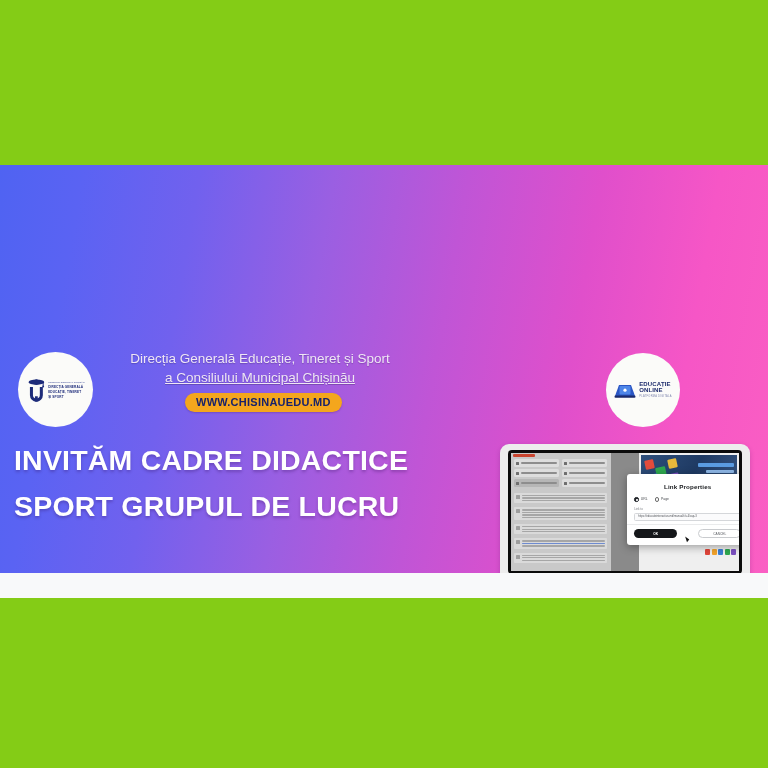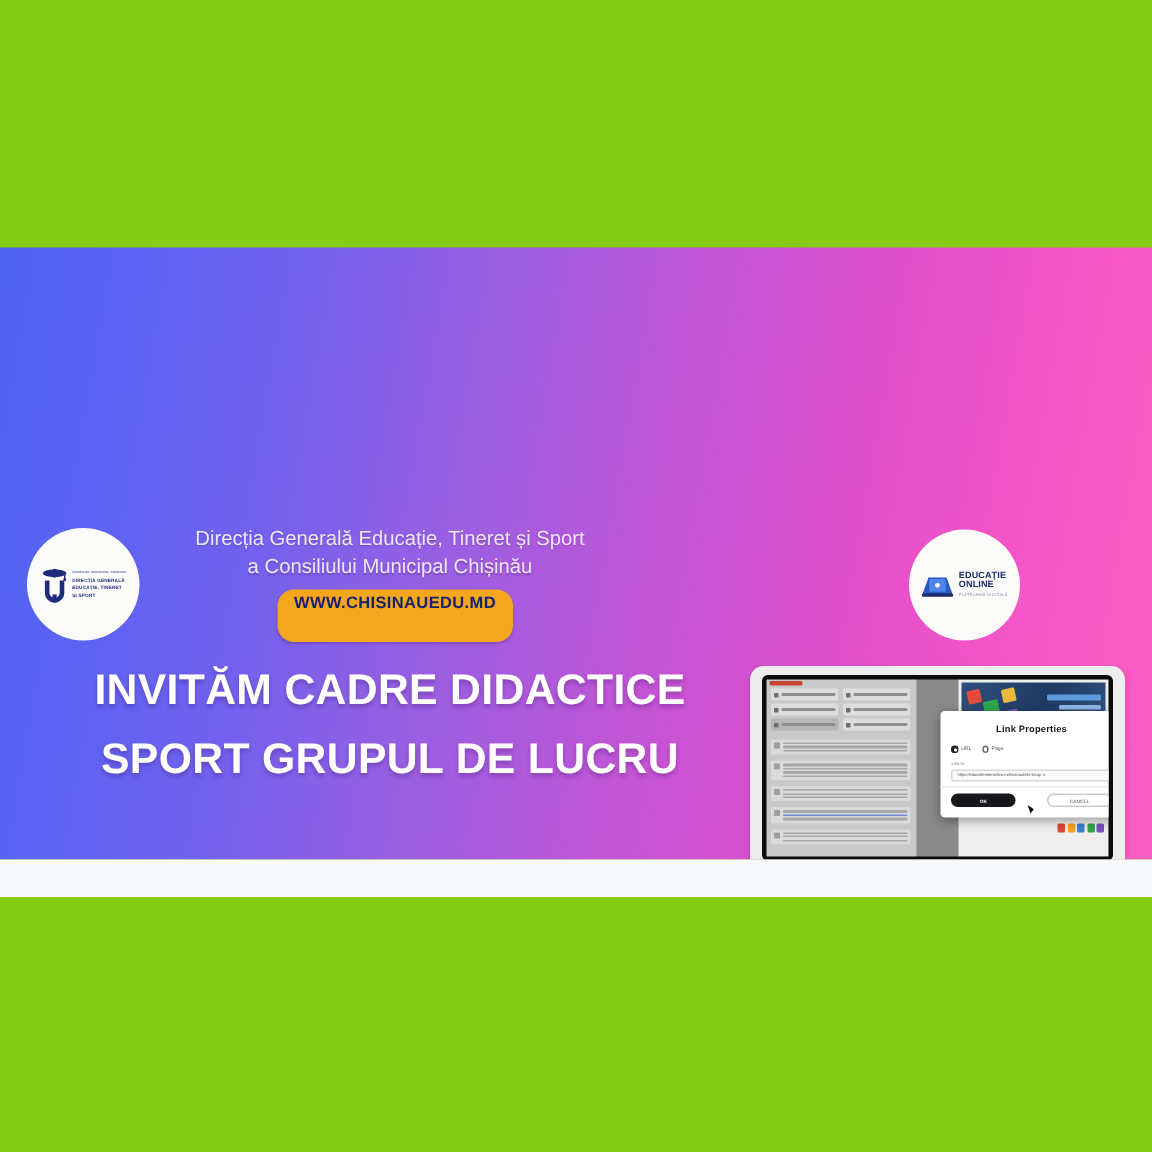--- a/index.html
+++ b/index.html
@@ -65,35 +65,35 @@
   }
   .eo-txt .l3 { font-size:2.6px; color:#7F86AE; letter-spacing:.25px; margin-top:1px; }
 
   
   #org-name {
     position:absolute; left:105px; top:184px; width:310px;
     text-align:center; color:#EFE6F5;
     font-size:13.5px; line-height:19px; font-weight:400;
     text-shadow:0 1px 1px rgba(40,20,80,.28);
   }
-  #org-name .l2 { display:block; }
+  #org-name .l2 { display:block;text-decoration:underline; }
 
   #chisinau-pill {
     position:absolute; left:185px; top:228px;
     background:#F4A61D; border-radius:11px;
-    padding:3px 11px 20px;
+    padding:3px 11px 4px;
     color:#18226B; font-weight:700; font-size:11px;
     letter-spacing:.25px; white-space:nowrap;
     box-shadow:0 1px 2px rgba(60,20,90,.25);
   }
 
   
   #headline {
     position:absolute; left:14px; top:272px; width:492px;
-    text-align:center; color:#FFFFFF;
+    color:#FFFFFF;
     font-weight:700; font-size:28.5px; line-height:46px;
     letter-spacing:.2px;
     text-shadow:0 2px 3px rgba(50,15,90,.30);
   }
   #headline .hl { display:block; white-space:nowrap; }
 
   
   #monitor { position:absolute; left:500px; top:279px; width:250px; height:175px; }
   .mon-body {
     position:absolute; left:0; top:0; width:250px; height:141px;

